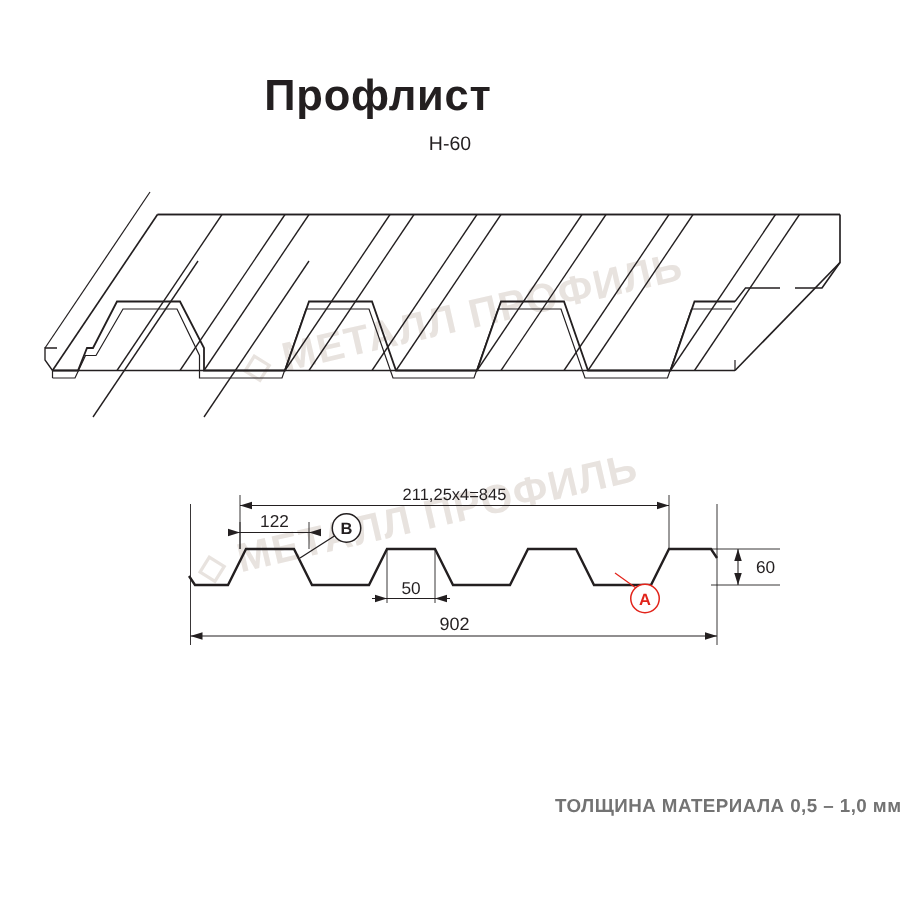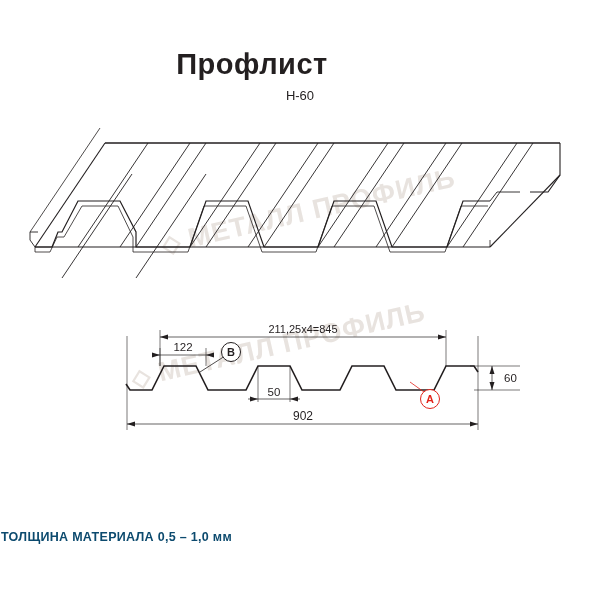--- a/index.html
+++ b/index.html
@@ -40,25 +40,25 @@
     text-align: center;
     font-size: 13px;
     color: #231f20;
   }
   
   .footer-note {
     position: absolute;
     top: 530px;
     left: 1px;
     width: 600px;
-    text-align: left;
+    text-align: right;
     font-size: 12.5px;
     font-weight: bold;
     letter-spacing: 0.3px;
-    color: #0c4a6e;
+    color: #737373;
   }
   
   .watermark {
     position: absolute;
     color: #e8e3df;
     font-weight: bold;
     font-size: 27px;
     letter-spacing: 1px;
     white-space: nowrap;
     transform: rotate(-13deg);

